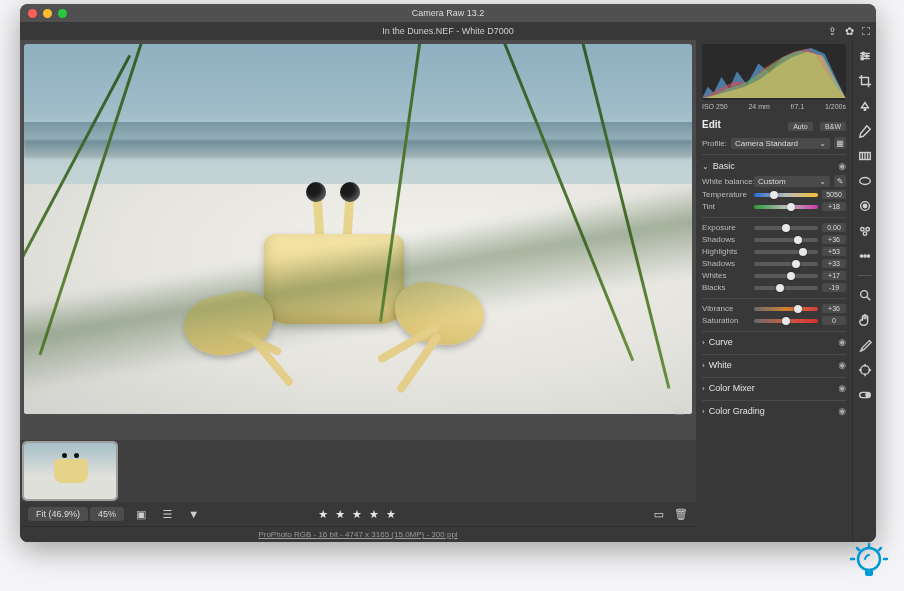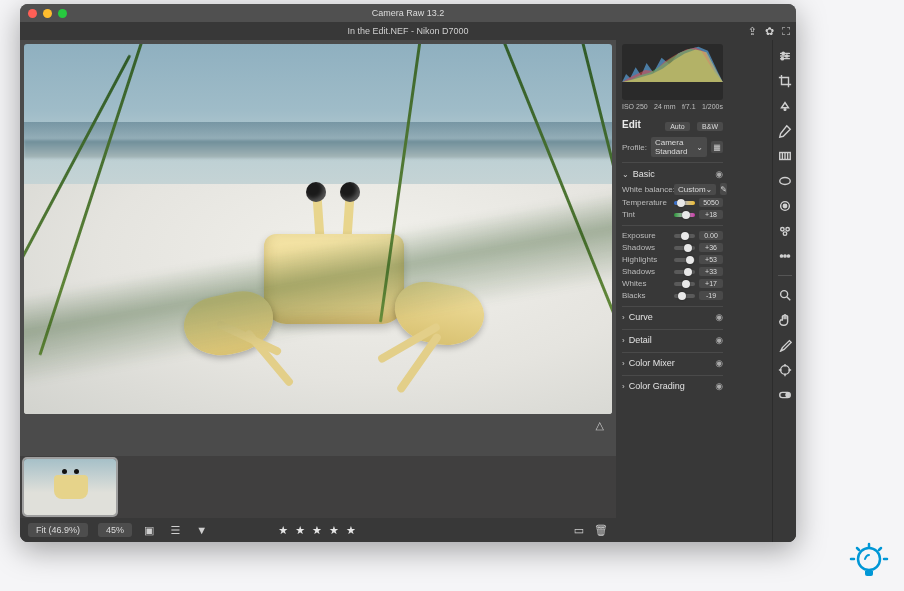--- a/index.html
+++ b/index.html
@@ -1,17 +1,17 @@
 <!DOCTYPE html>
 <html><head>
 <meta charset="utf-8">
 <style>
 * { margin:0; padding:0; box-sizing:border-box; font-family:-apple-system,Helvetica,Arial,sans-serif; }
 body { background:#f5f5f7; width:904px; height:591px; position:relative; overflow:hidden; }
-.shadow { position:absolute; left:20px; top:4px; width:776px; height:538px; border-radius:8px; box-shadow:0 8px 30px rgba(0,0,0,.35); background:#4b4b4b; overflow:hidden; }
+.shadow { position:absolute; left:20px; top:4px; width:856px; height:538px; border-radius:8px; box-shadow:0 8px 30px rgba(0,0,0,.35); background:#4b4b4b; overflow:hidden; }
 .titlebar { height:18px; background:#505050; display:flex; align-items:center; padding:0 8px; position:relative; }
 .tb-dots { display:flex; gap:6px; }
 .dot { width:9px; height:9px; border-radius:50%; }
 .dot.r{background:#ff5f56}.dot.y{background:#ffbd2e}.dot.g{background:#27c93f}
 .titlebar .title { position:absolute; left:0; right:0; text-align:center; font-size:9px; color:#ddd; }
 .docbar { height:18px; background:#383838; display:flex; align-items:center; justify-content:center; position:relative; }
 .docbar .doc { color:#cfcfcf; font-size:9px; }
 .docbar .right { position:absolute; right:6px; display:flex; gap:8px; color:#cfcfcf; font-size:11px; }
 .docbar .right span { cursor:pointer; }
 .main { display:flex; height:calc(100% - 36px); }
@@ -45,27 +45,27 @@
 .grass.g5{left:380px;top:-80px;transform:rotate(8deg)}
 .fggrass{position:absolute;left:-60px;right:-60px;top:200px;height:90px;background:linear-gradient(180deg,rgba(30,70,20,0),rgba(30,70,20,.35) 40%,rgba(30,70,20,0));transform:rotate(-10deg);filter:blur(3px)}
 .warn { position:absolute; right:12px; bottom:24px; color:#c8c8c8; font-size:11px; }
 .filmstrip { height:62px; background:#403f3f; padding:3px 4px; }
 .thumb { width:92px; height:56px; background:linear-gradient(180deg,#a6c0c8 0%,#e0e0da 60%); border-radius:3px; position:relative; box-shadow:0 0 0 2px #9f9f9f; }
 .thumb .mini{position:absolute;left:30px;top:16px;width:34px;height:24px;background:#e6d38a;border-radius:4px 4px 8px 8px}
 .thumb .me{position:absolute;width:5px;height:5px;border-radius:50%;background:#111}
 .thumb .me.l{left:38px;top:10px}.thumb .me.r{left:50px;top:10px}
 .bottombar { height:24px; background:#383838; display:flex; align-items:center; padding:0 8px; gap:8px; position:relative; }
 .pill { background:#4d4d4d; color:#dcdcdc; font-size:9px; padding:2px 8px; border-radius:3px; }
-.zoom { display:flex; gap:10px;border-radius:6px; }
+.zoom { display:flex; gap:2px;border-radius:6px; }
 .ibtn { color:#cfcfcf; font-size:11px; padding:0 4px; cursor:pointer; }
 .stars { position:absolute; left:50%; transform:translateX(-50%); color:#e6e6e6; font-size:11px; letter-spacing:2px; }
 .bottombar .r { position:absolute; right:8px; display:flex; gap:10px; color:#cfcfcf; font-size:11px; }
 .infobar { height:16px; background:#383838; color:#9a9a9a; font-size:8px; display:flex; align-items:center; justify-content:center; border-top:1px solid #2c2c2c; }
 .infobar span { text-decoration:underline; }
-.panel { width:180px; background:#383838; display:flex;gap:43px; }
+.panel { width:180px; background:#383838; display:flex; }
 .pcol { flex:1; padding:4px 6px 0 6px; overflow:hidden; }
 .histo { height:56px; background:#2a2a2a; border-radius:3px; margin-bottom:3px; position:relative; overflow:hidden; }
 .histo svg { position:absolute; inset:0; }
 .hrow { display:flex; justify-content:space-between; color:#bfbfbf; font-size:7px; margin-bottom:5px; }
 .editrow { display:flex; align-items:center; justify-content:space-between; margin-bottom:4px; }
 .editrow .t { color:#eaeaea; font-size:10px; font-weight:600; }
 .mini-btn { background:#4b4b4b; color:#dcdcdc; font-size:7px; padding:1px 5px; border-radius:2px; margin-left:3px; }
 .profrow { display:flex; align-items:center; gap:4px; margin-bottom:5px; }
 .profrow .lbl{color:#bcbcbc;font-size:8px}
 .sel { flex:1; background:#4a4a4a; color:#dcdcdc; font-size:8px; padding:1px 4px; border-radius:2px; display:flex; justify-content:space-between; align-items:center; }
@@ -100,21 +100,21 @@
   <div class="titlebar">
     <div class="tb-dots">
       <div class="dot r"></div>
       <div class="dot y"></div>
       <div class="dot g"></div>
     </div>
     <div class="title">Camera Raw 13.2</div>
   </div>
 
   <div class="docbar">
-    <div class="doc">In the Edit.NEF  -  Nikon D7000</div>
+    <div class="doc">In the Dunes.NEF  -  White D7000</div>
     <div class="right">
       <span>⇪</span>
       <span>✿</span>
       <span>⛶</span>
     </div>
   </div>
 
   <div class="main">
     <div class="canvas">
       <div class="imgarea">
@@ -162,20 +162,23 @@
         <span class="ibtn">▣</span>
         <span class="ibtn">☰</span>
         <span class="ibtn">▼</span>
         <div class="stars">★ ★ ★ ★ ★</div>
         <div class="r">
           <span>▭</span>
           <span>🗑</span>
         </div>
       </div>
 
+      <div class="infobar">
+        <span>ProPhoto RGB - 16 bit - 4747 x 3165 (15.0MP) - 300 ppi</span>
+      </div>
     </div>
 
     <div class="panel">
       <div class="pcol">
         <div class="histo">
           <svg viewBox="0 0 148 56" preserveAspectRatio="none">
             <path d="M0,56 L6,44 12,50 20,34 28,46 36,28 46,42 58,20 70,30 82,14 96,8 112,4 126,10 140,40 148,56 Z" fill="#5aa0d8" opacity=".7"></path>
             <path d="M0,56 L10,50 22,44 34,38 48,40 62,26 78,16 94,8 108,5 122,12 136,42 148,56 Z" fill="#e04a4a" opacity=".55"></path>
             <path d="M0,56 L14,52 26,46 40,42 54,34 70,22 86,12 100,7 116,10 132,36 148,56 Z" fill="#5ac06a" opacity=".55"></path>
             <path d="M0,56 L16,52 30,48 44,44 60,36 76,24 92,14 108,8 124,12 140,42 148,56 Z" fill="#f0d060" opacity=".5"></path>
@@ -276,35 +279,51 @@
           <div class="srow">
               <span class="sl">Blacks</span>
               <div class="track">
                 <div class="knob" style="left:40%"></div>
               </div>
               <span class="val">-19</span>
             </div>
         </div>
 
 
+        <div class="section">
+          <div class="srow">
+              <span class="sl">Vibrance</span>
+              <div class="track vib">
+                <div class="knob" style="left:68%"></div>
+              </div>
+              <span class="val">+36</span>
+            </div>
+          <div class="srow">
+              <span class="sl">Saturation</span>
+              <div class="track sat">
+                <div class="knob" style="left:50%"></div>
+              </div>
+              <span class="val">0</span>
+            </div>
+        </div>
 
         <div class="section">
             <div class="shead">
               <span class="l">
                 <span class="chev">›</span>
                 <span>Curve</span>
               </span>
               <span class="eyeic">◉</span>
             </div>
           </div>
         <div class="section">
             <div class="shead">
               <span class="l">
                 <span class="chev">›</span>
-                <span>Detail</span>
+                <span>White</span>
               </span>
               <span class="eyeic">◉</span>
             </div>
           </div>
         <div class="section">
             <div class="shead">
               <span class="l">
                 <span class="chev">›</span>
                 <span>Color Mixer</span>
               </span>

